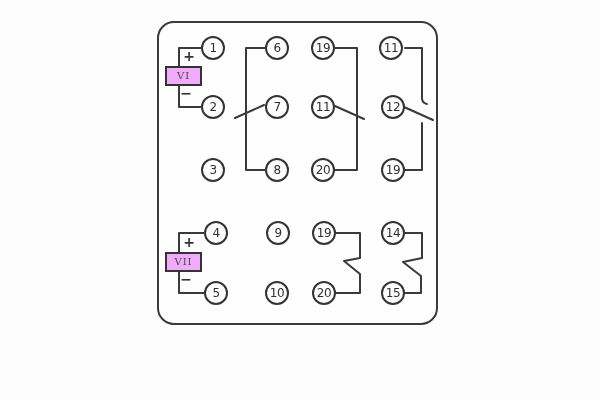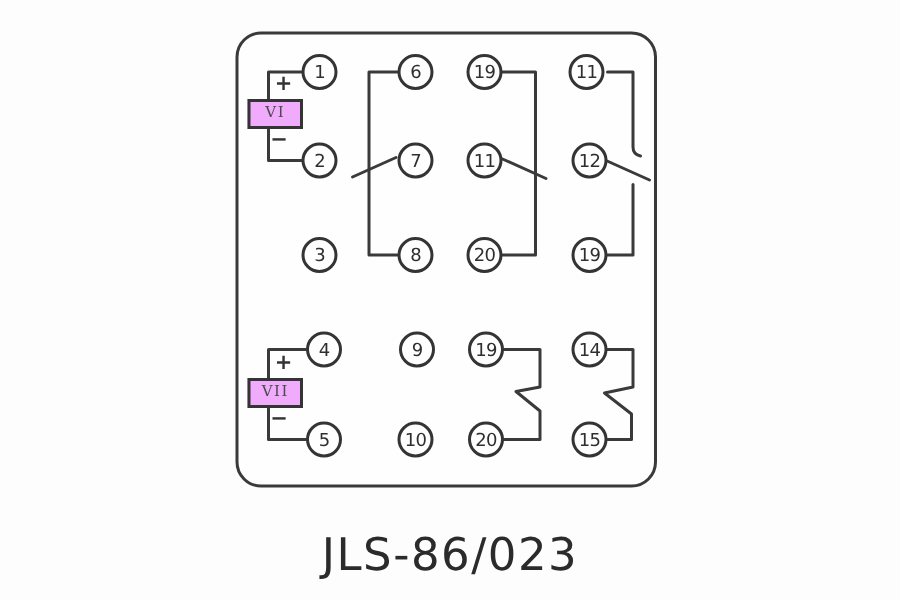--- a/index.html
+++ b/index.html
@@ -90,15 +90,14 @@
   <div class="term" style="left:311px;top:158px">20</div>
   <div class="term" style="left:312px;top:221px">19</div>
   <div class="term" style="left:312px;top:281px">20</div>
 
   <div class="term" style="left:379px;top:36px">11</div>
   <div class="term" style="left:381px;top:95px">12</div>
   <div class="term" style="left:381px;top:158px">19</div>
   <div class="term" style="left:381px;top:221px">14</div>
   <div class="term" style="left:381px;top:281px">15</div>
 
-  <div class="caption">JLS-86/023</div>
 
 </div>
 
 </body></html>

